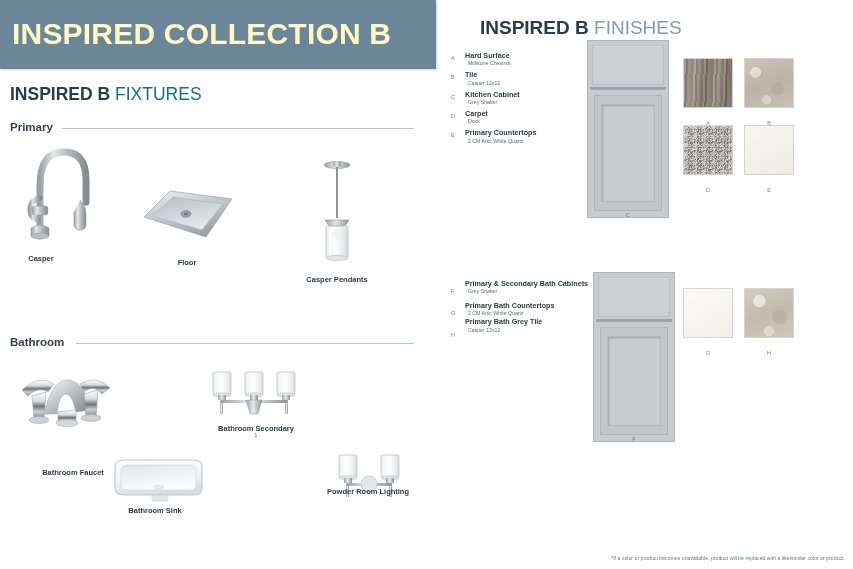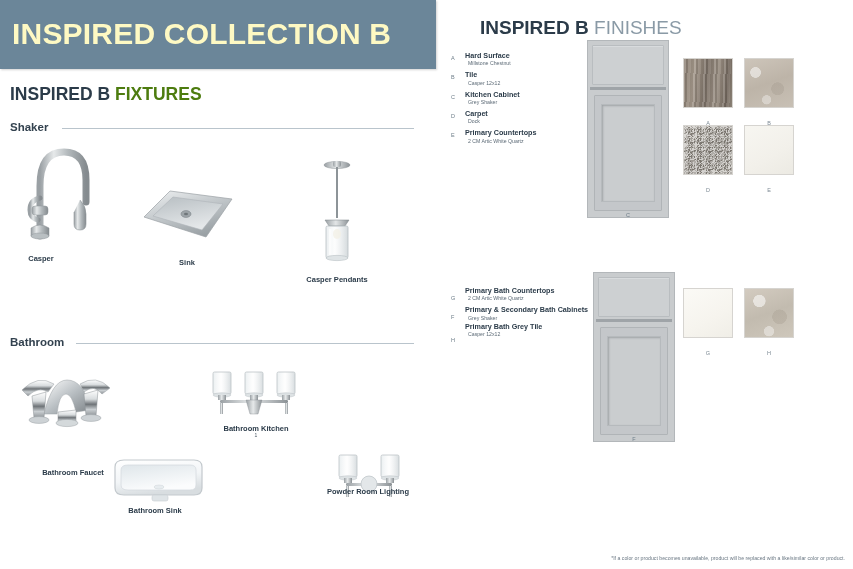--- a/index.html
+++ b/index.html
@@ -26,21 +26,21 @@
     position: absolute; left: 12px; top: 17px;
     font-size: 30px; font-weight: bold; letter-spacing: 0.2px;
     color: #fef9c3; white-space: nowrap;
   }
 
   .section-head {
     position: absolute; left: 10px;
     font-size: 17.5px; font-weight: bold; white-space: nowrap;
   }
   .section-head .strong { color: #2b3b49; }
-  .section-head .light { color: #4d7c0f; font-weight: bold; }
+  .section-head .light { color: #0f766e; font-weight: normal; }
 
   .sub-head {
     position: absolute; left: 10px;
     font-size: 11.5px; font-weight: bold; color: #33424f;
     white-space: nowrap;
   }
   .rule {
     position: absolute; height: 1px; background: #b9c4cc;
   }
 
@@ -132,21 +132,21 @@
 
     <div class="banner">
       <div class="banner-title">INSPIRED COLLECTION B</div>
     </div>
 
     <div class="section-head" style="top:84px;">
       <span class="strong">INSPIRED B</span>
       <span class="light">FIXTURES</span>
     </div>
 
-    <div class="sub-head" style="top:121px;">Shaker</div>
+    <div class="sub-head" style="top:121px;">Primary</div>
     <div class="rule" style="left:62px; top:128px; width:352px;"></div>
 
     <svg class="art" style="left:18px; top:140px;" width="90" height="100" viewBox="0 0 90 100">
       <defs>
         <linearGradient id="steel" x1="0" y1="0" x2="1" y2="0">
           <stop offset="0%" stop-color="#9aa0a4"></stop>
             <stop offset="30%" stop-color="#e6e9ea"></stop>
           <stop offset="60%" stop-color="#b4babd"></stop>
             <stop offset="100%" stop-color="#858b8f"></stop>
         </linearGradient>
@@ -170,21 +170,21 @@
         <linearGradient id="sinkbowl" x1="0" y1="0" x2="0.4" y2="1">
           <stop offset="0%" stop-color="#b7bec2"></stop>
             <stop offset="100%" stop-color="#e4e7e9"></stop>
         </linearGradient>
       </defs>
       <path d="M4 32 L30 6 L92 14 L66 52 Z" fill="url(#sinkg)" stroke="#9ba1a5" stroke-width="0.7"></path>
       <path d="M13 31 L33 12 L83 19 L62 45 Z" fill="url(#sinkbowl)" stroke="#aeb4b8" stroke-width="0.6"></path>
       <ellipse cx="46" cy="29" rx="5" ry="3.4" fill="#9da4a8" stroke="#7e8589" stroke-width="0.6"></ellipse>
       <ellipse cx="46" cy="29" rx="2" ry="1.3" fill="#6f767a"></ellipse>
     </svg>
-    <div class="fixture-label" style="left:187px; top:258px;">Sink</div>
+    <div class="fixture-label" style="left:187px; top:258px;">Floor</div>
 
     <svg class="art" style="left:315px; top:158px;" width="44" height="110" viewBox="0 0 44 110">
       <defs>
         <linearGradient id="glass" x1="0" y1="0" x2="1" y2="0">
           <stop offset="0%" stop-color="#e9edef" stop-opacity="0.95"></stop>
           <stop offset="40%" stop-color="#fbfcfc" stop-opacity="0.65"></stop>
           <stop offset="100%" stop-color="#d2d8db" stop-opacity="0.95"></stop>
         </linearGradient>
         <linearGradient id="nickel" x1="0" y1="0" x2="1" y2="0">
           <stop offset="0%" stop-color="#9aa0a4"></stop>
@@ -253,21 +253,21 @@
       <ellipse cx="50" cy="25" rx="9" ry="2.2" fill="#dde2e4" stroke="#bcc3c7" stroke-width="0.5"></ellipse>
       <ellipse cx="82" cy="25" rx="9" ry="2.2" fill="#dde2e4" stroke="#bcc3c7" stroke-width="0.5"></ellipse>
       <rect x="14" y="25" width="8" height="5" fill="url(#vnick)"></rect>
       <rect x="46" y="25" width="8" height="5" fill="url(#vnick)"></rect>
       <rect x="78" y="25" width="8" height="5" fill="url(#vnick)"></rect>
       <rect x="16" y="30" width="68" height="3" rx="1.2" fill="url(#vnick)"></rect>
       <path d="M42 30 L58 30 L54 44 L46 44 Z" fill="url(#vnick)" stroke="#8b9195" stroke-width="0.4"></path>
       <rect x="16" y="33" width="3" height="11" fill="url(#vnick)"></rect>
       <rect x="81" y="33" width="3" height="11" fill="url(#vnick)"></rect>
     </svg>
-    <div class="fixture-label" style="left:256px; top:424px;">Bathroom Kitchen</div>
+    <div class="fixture-label" style="left:256px; top:424px;">Bathroom Secondary</div>
     <div class="fixture-sup" style="left:256px; top:432px;">1</div>
 
     <svg class="art" style="left:106px; top:452px;" width="104" height="52" viewBox="0 0 104 52">
       <defs>
         <linearGradient id="porc" x1="0" y1="0" x2="0.3" y2="1">
           <stop offset="0%" stop-color="#ffffff"></stop>
             <stop offset="60%" stop-color="#f2f5f7"></stop>
           <stop offset="100%" stop-color="#d8dde0"></stop>
         </linearGradient>
         <linearGradient id="porcin" x1="0" y1="0" x2="0.4" y2="1">
@@ -361,29 +361,29 @@
           repeating-conic-gradient(from 45deg at 70% 70%, rgba(255,255,255,0.3) 0 4deg, rgba(80,76,70,0.28) 4deg 8deg),
           linear-gradient(140deg,#b0aba3 0%,#9a958d 55%,#a8a39b 100%);
         background-size: 9px 9px, 11px 11px, 100% 100%;"></div>
     <div class="swatch-letter" style="left:271px; top:187px;">D</div>
 
     <div class="swatch" style="left:307px; top:125px; width:50px; height:50px;
         background: linear-gradient(150deg,#f7f6f1 0%,#f2f0ea 60%,#eceae3 100%);"></div>
     <div class="swatch-letter" style="left:332px; top:187px;">E</div>
 
     <div class="legend" style="left:14px; top:280px; width:140px;">
+      <div class="legend-row">
+        <span class="legend-key" style="top:8px;">F</span>
+        <div class="legend-name">Primary &amp; Secondary Bath Cabinets</div>
+        <div class="legend-desc">Grey Shaker</div>
+      </div>
       <div class="legend-row" style="margin-top:7px;">
         <span class="legend-key" style="top:8px;">G</span>
         <div class="legend-name">Primary Bath Countertops</div>
         <div class="legend-desc">2 CM Artic White Quartz</div>
-      </div>
-      <div class="legend-row">
-        <span class="legend-key" style="top:8px;">F</span>
-        <div class="legend-name">Primary &amp; Secondary Bath Cabinets</div>
-        <div class="legend-desc">Grey Shaker</div>
       </div>
       <div class="legend-row" style="margin-top:-3px;">
         <span class="legend-key" style="top:14px;">H</span>
         <div class="legend-name">Primary Bath Grey Tile</div>
         <div class="legend-desc">Casper 12x12</div>
       </div>
     </div>
 
     <div class="door" style="left:156px; top:272px; width:82px; height:170px;">
       <div class="drawer" style="top:4px; height:40px;"></div>

